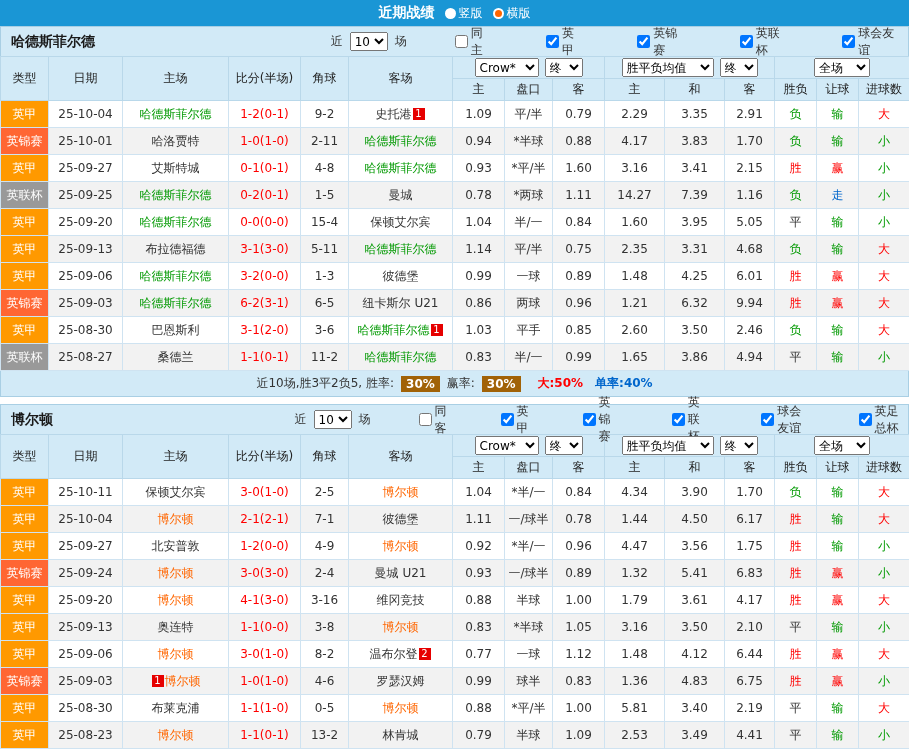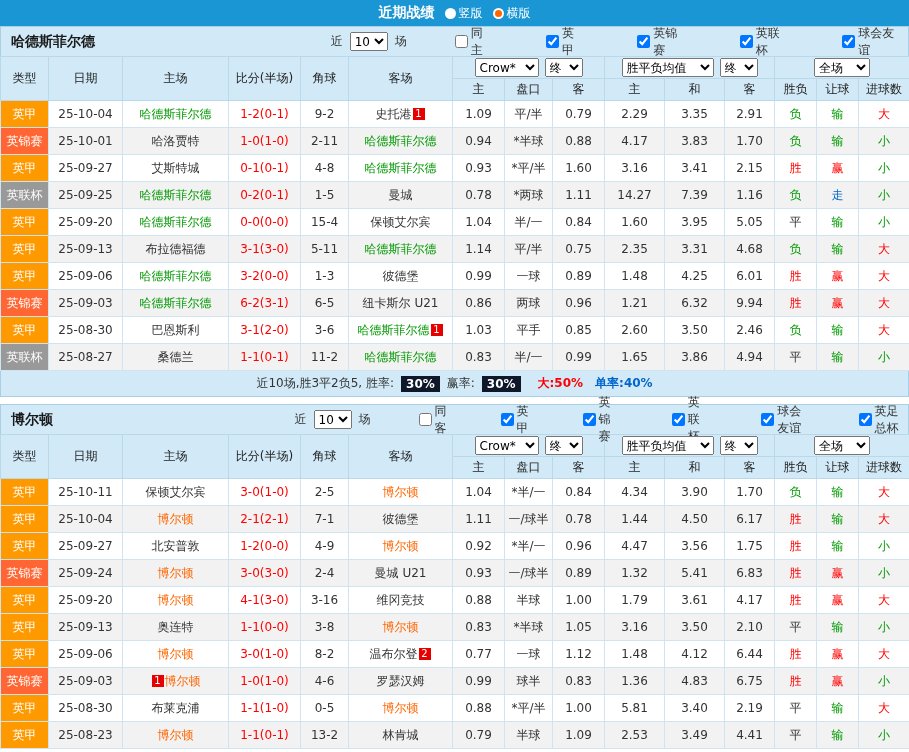--- a/index.html
+++ b/index.html
@@ -77,21 +77,21 @@
   .summary {
     height: 26px;
     background: #d2eaf7;
     border: 1px solid #a9cfe4;
     border-top: none;
     display: flex;
     align-items: center;
     justify-content: center;
     gap: 2px;
   }
-  .summary .pct { background: #0f172a; color: #fff; font-weight: bold; padding: 1px 5px; margin: 0 5px; }
+  .summary .pct { background: #a16207; color: #fff; font-weight: bold; padding: 1px 5px; margin: 0 5px; }
   .summary .big { color: #ff0000; margin-left: 10px; font-weight: bold; }
   .summary .single { color: #0066cc; margin-left: 10px; font-weight: bold; }
 </style>
 </head>
 <body>
 
 <div class="topbar">
   <span class="title">近期战绩</span>
   <label class="radio-group">
     <span class="radio"></span>

